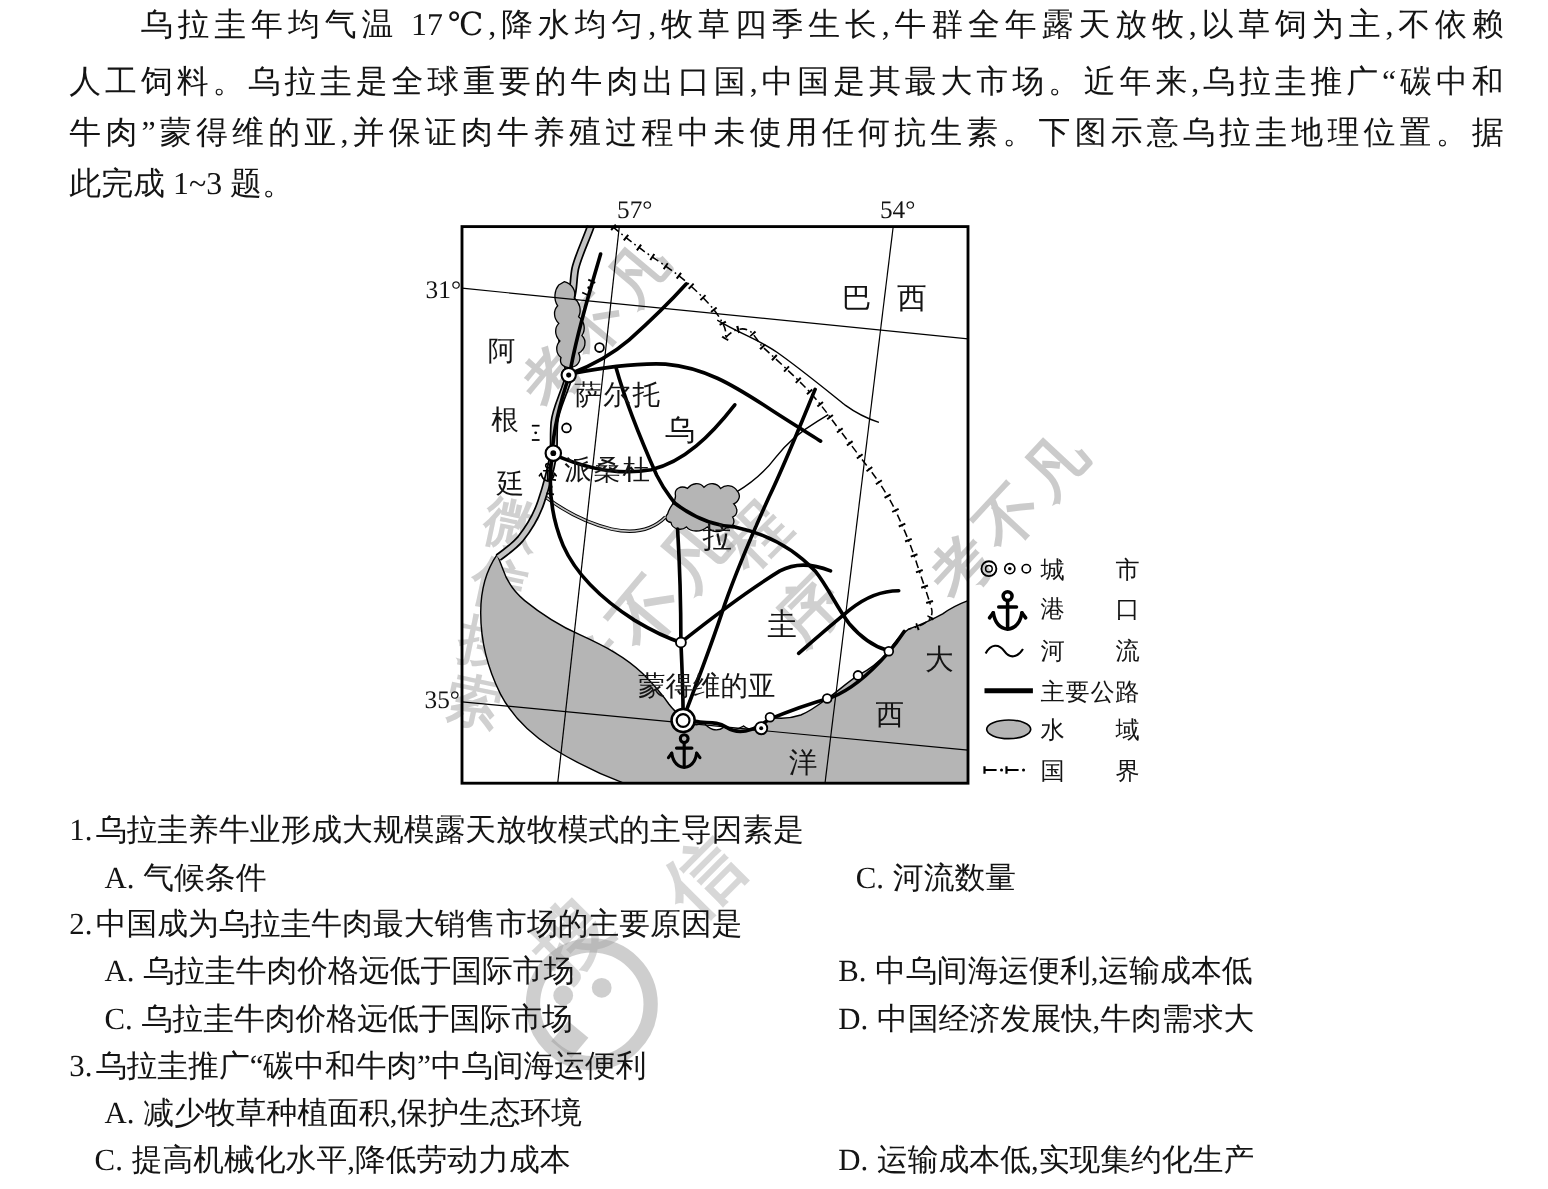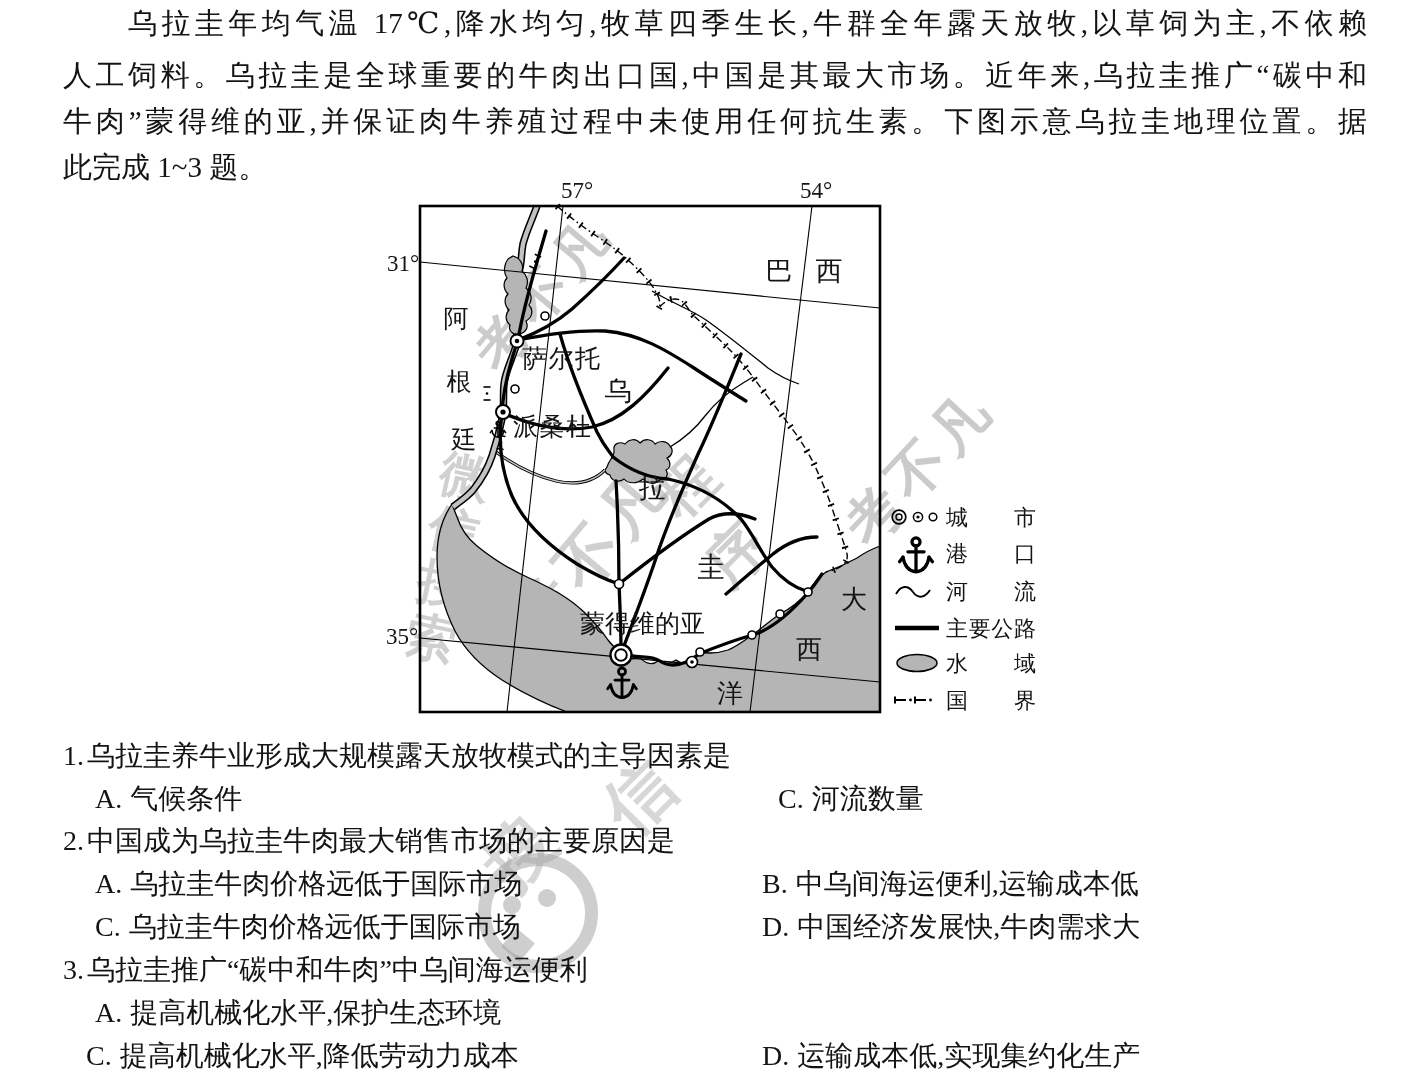--- a/index.html
+++ b/index.html
@@ -291,21 +291,21 @@
       <span class="opt" style="left:95px"><span class="ol">C.</span><span>乌拉圭牛肉价格远低于国际市场</span></span>
       <span class="opt" style="left:762px"><span class="ol">D.</span><span>中国经济发展快,牛肉需求大</span></span>
     </div>
 
     <div class="qrow" style="top:949px">
       <span class="qstem">
         <span class="qnum">3.</span><span>乌拉圭推广“碳中和牛肉”中乌间海运便利</span>
       </span>
     </div>
     <div class="qrow" style="top:992px">
-      <span class="opt" style="left:95px"><span class="ol">A.</span><span>提高机械化水平,保护生态环境</span></span>
+      <span class="opt" style="left:95px"><span class="ol">A.</span><span>减少牧草种植面积,保护生态环境</span></span>
     </div>
     <div class="qrow" style="top:1035px">
       <span class="opt" style="left:86px"><span class="ol">C.</span><span>提高机械化水平,降低劳动力成本</span></span>
       <span class="opt" style="left:762px"><span class="ol">D.</span><span>运输成本低,实现集约化生产</span></span>
     </div>
 
   </div>
 </div>
 
 </body></html>

